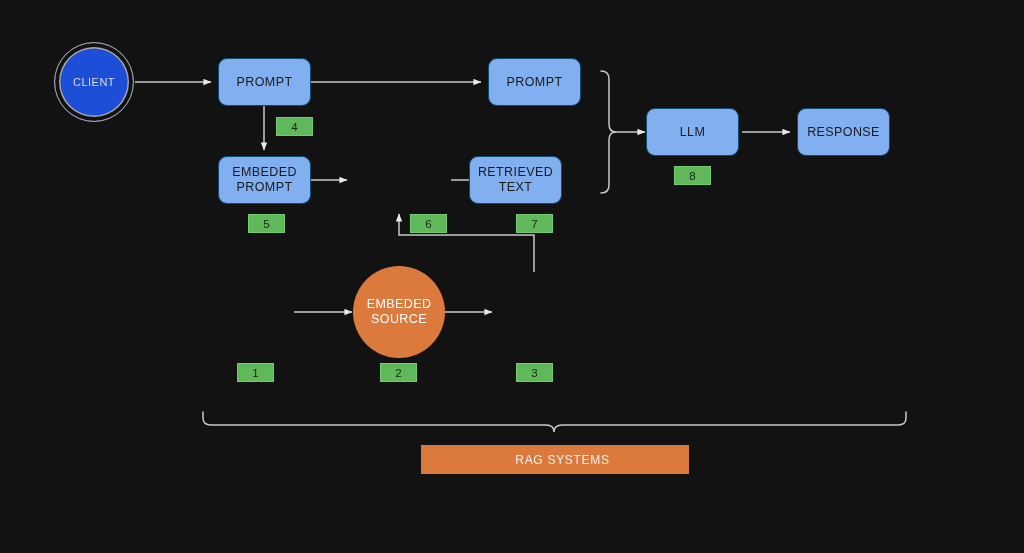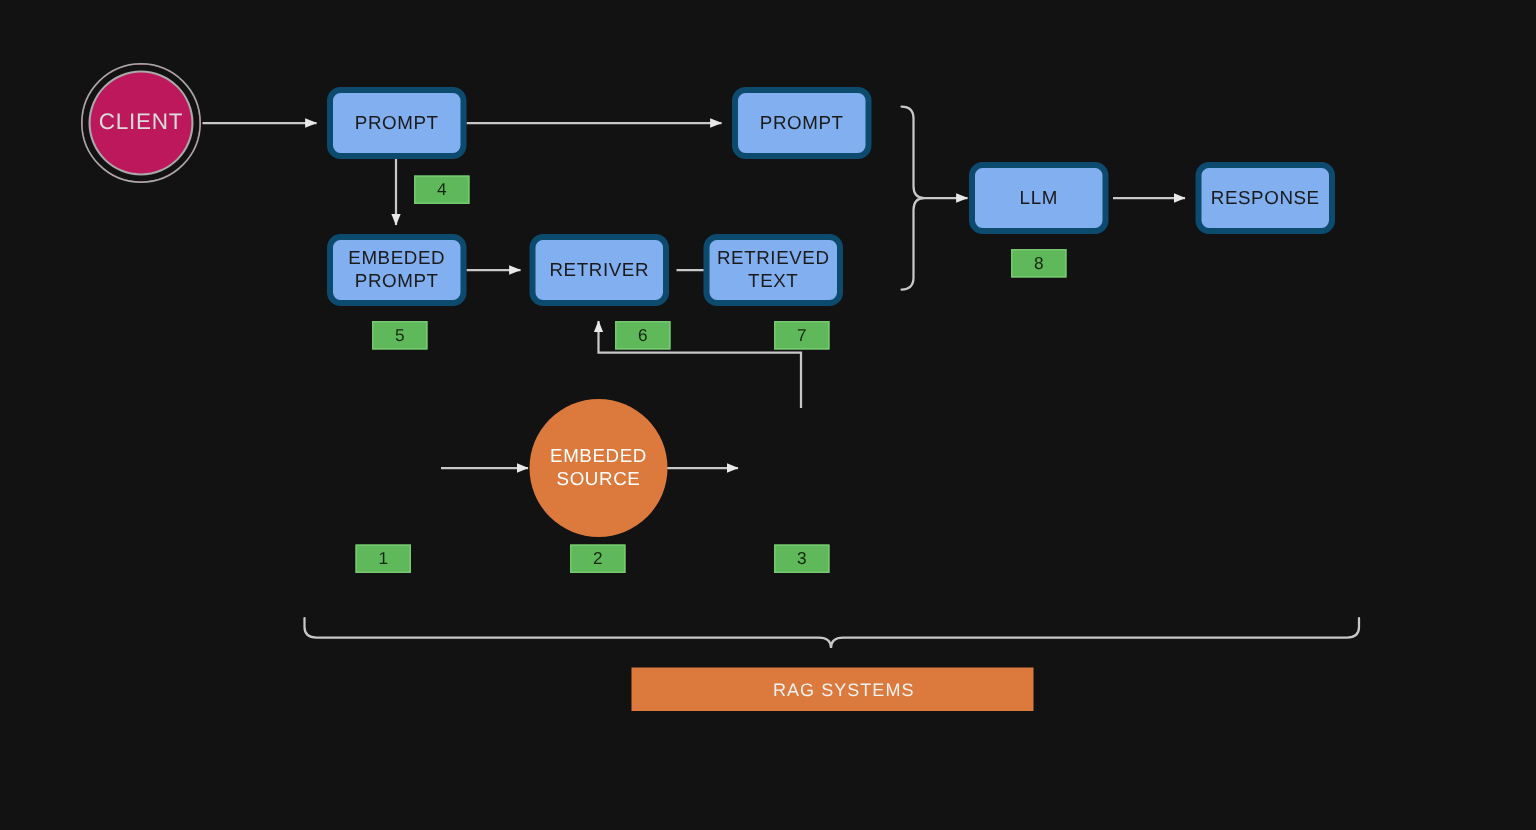--- a/index.html
+++ b/index.html
@@ -37,34 +37,34 @@
     box-sizing: border-box;
     line-height: 1.18;
     white-space: pre-line;
   }
   .box {
     background: #82AFF0;
     border-radius: 9px;
     color: #1a1a1a;
     font-size: 12.5px;
     letter-spacing: 0.4px;
-    border: 4px solid #0c4a6e;
+    border: 1px solid #0c4a6e;
   }
   .circle-orange {
     background: #DB7A3C;
     border-radius: 50%;
     color: #ffffff;
     font-size: 12.5px;
     letter-spacing: 0.4px;
   }
   .client-circle {
-    background: #be185d;
+    background: #1d4ed8;
     border-radius: 50%;
     color: #dcdcdc;
-    font-size: 15px;
+    font-size: 11px;
     letter-spacing: 0.5px;
     border: 1.4px solid #a9a9a9;
     box-shadow: inset 0 0 0 4px #121212, inset 0 0 0 5.4px #a9a9a9;
   }
 
   
   .badge {
     position: absolute;
     width: 37px;
     height: 19px;
@@ -147,23 +147,20 @@
 
   <div class="node box" style="left:488px; top:58px; width:93px; height:48px;">
     <span>PROMPT</span>
   </div>
 
   <div class="node box" style="left:218px; top:156px; width:93px; height:48px;">
     <span>EMBEDED
 PROMPT</span>
   </div>
 
-  <div class="node box" style="left:353px; top:156px; width:93px; height:48px;">
-    <span>RETRIVER</span>
-  </div>
 
   <div class="node box" style="left:469px; top:156px; width:93px; height:48px;">
     <span>RETRIEVED
 TEXT</span>
   </div>
 
   <div class="node box" style="left:646px; top:108px; width:93px; height:48px;">
     <span>LLM</span>
   </div>
 

